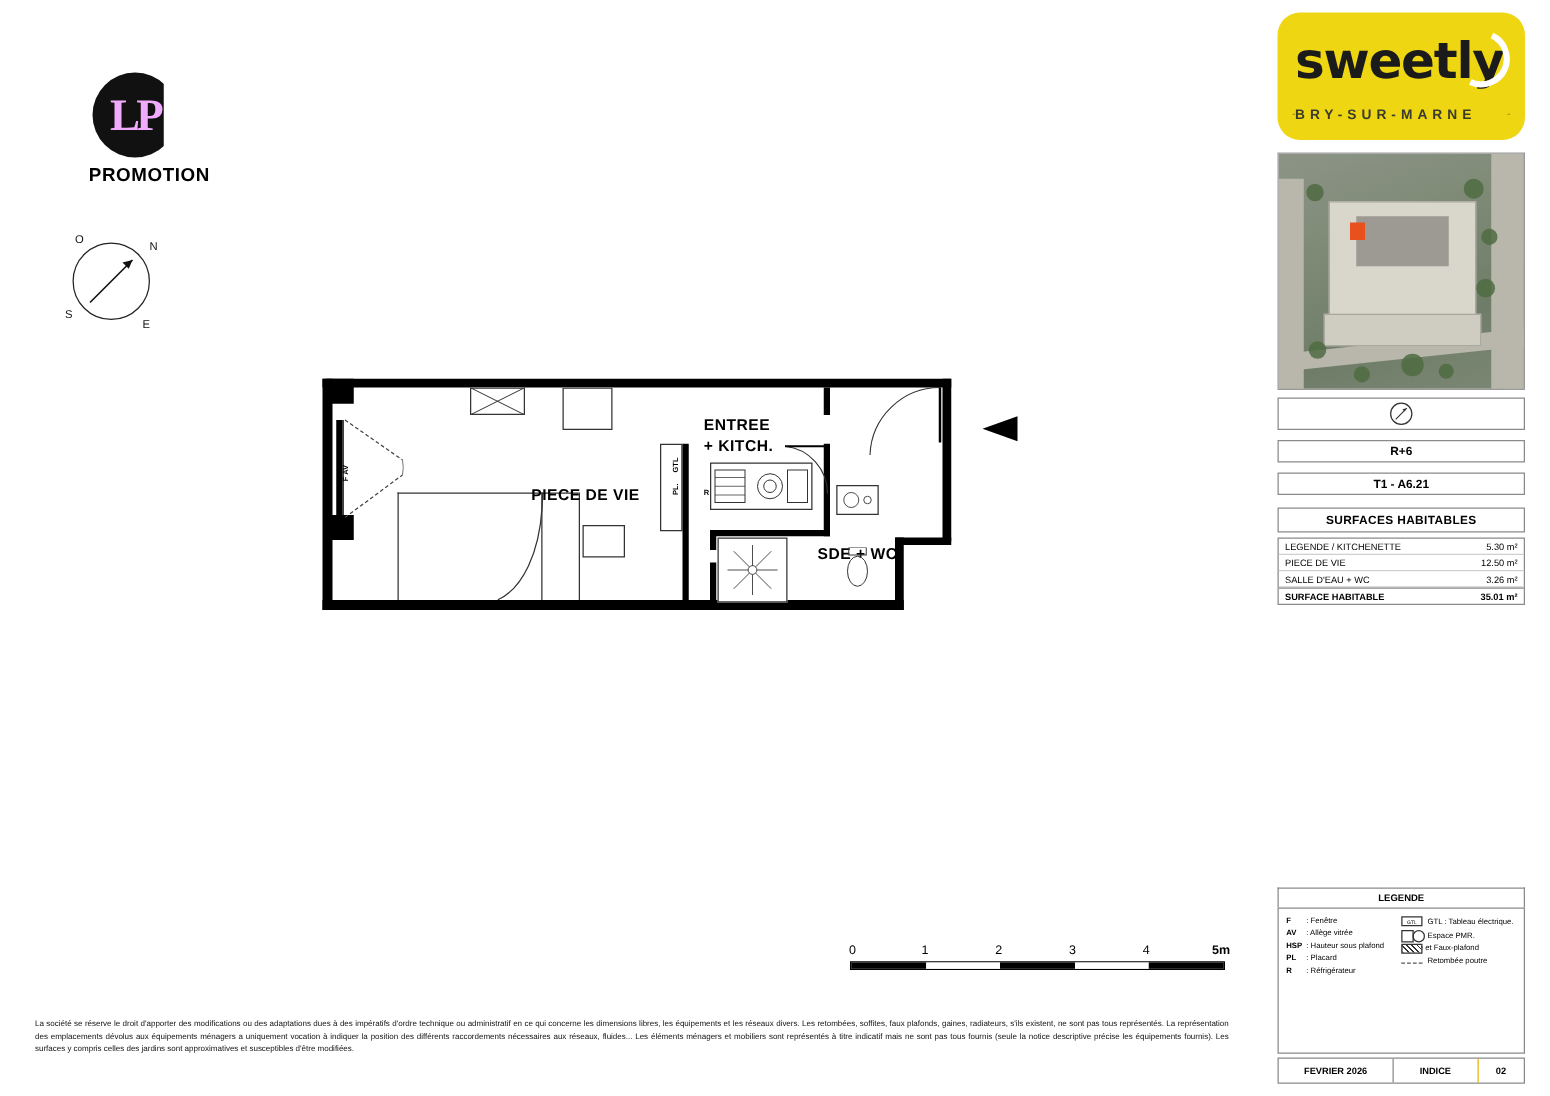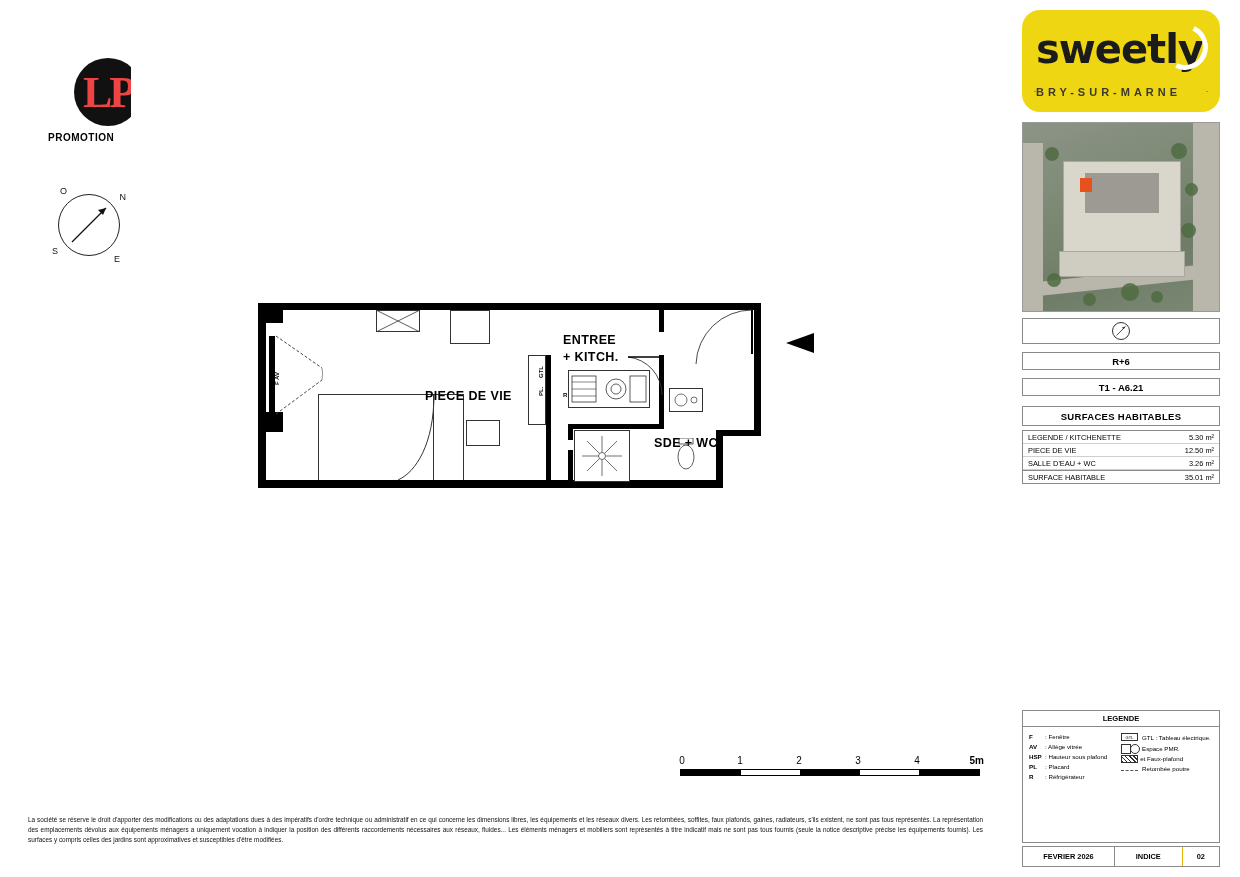--- a/index.html
+++ b/index.html
@@ -15,31 +15,31 @@
 
   
   #lp-logo { position: absolute; left: 48px; top: 58px; width: 120px; }
   #lp-logo .disc {
     width: 68px; height: 68px; border-radius: 50%;
     background: #111; margin: 0 auto;
     position: relative;
   }
   #lp-logo .disc .lp {
     position: absolute; inset: 0;
-    color: #ef4444; font-size: 44px; font-weight: bold;
+    color: #f0abfc; font-size: 36px; font-weight: bold;
     display: flex; align-items: center; justify-content: center;
     letter-spacing: -3px;
     font-family: "Liberation Serif", serif;
   }
   #lp-logo .disc .cut {
     position: absolute; right: -1px; top: 6px; width: 12px; height: 56px;
     background: #fff;
   }
   #lp-logo .caption {
-    text-align: left; font-size: 10px; font-weight: bold; letter-spacing: .5px;
+    text-align: right; font-size: 15px; font-weight: bold; letter-spacing: .5px;
     margin-top: 6px;
   }
 
   
   #compass { position: absolute; left: 50px; top: 186px; width: 80px; height: 80px; }
   #compass .ring {
     position: absolute; left: 8px; top: 8px; width: 62px; height: 62px;
     border: 1px solid #222; border-radius: 50%;
   }
   #compass .needle { position: absolute; left: 8px; top: 8px; width: 62px; height: 62px; }
@@ -113,21 +113,21 @@
 
   .infoline { margin: 8px 10px 0; height: 18px; display: flex; align-items: center; justify-content: center;
     font-size: 9.5px; font-weight: bold; }
   #surf-title { margin: 10px 10px 0; height: 20px; display: flex; align-items: center; justify-content: center;
     font-size: 9.5px; font-weight: bold; letter-spacing: .3px; }
 
   #surf-table { margin: 4px 10px 0; border: 1px solid #8a8a8a; }
   #surf-table .row { display: flex; justify-content: space-between; font-size: 7.4px; padding: 1.5px 5px;
     border-bottom: 1px solid #cfcfcf; }
   #surf-table .row:last-child { border-bottom: none; }
-  #surf-table .row.total { font-weight: normal; border-top: 1px solid #8a8a8a; }
+  #surf-table .row.total { font-weight: bold; border-top: 1px solid #8a8a8a; }
 
   #legend-title { position: absolute; left: 10px; right: 10px; top: 700px; border: 1px solid #8a8a8a;
     border-bottom: none; height: 16px; display: flex; align-items: center; justify-content: center;
     font-size: 7.6px; font-weight: bold; }
   #legend-body { position: absolute; left: 10px; right: 10px; top: 716px; bottom: 24px; border: 1px solid #8a8a8a;
     display: flex; padding: 6px 6px 0; }
   #legend-body .col { width: 50%; }
   #legend-body .li { display: flex; align-items: center; font-size: 6.2px; margin-bottom: 3px; }
   #legend-body .li .k { font-weight: bold; width: 16px; }
   #legend-body .li .sym { width: 17px; height: 8px; margin-right: 4px; display: inline-block; border: 1px solid #333; }

